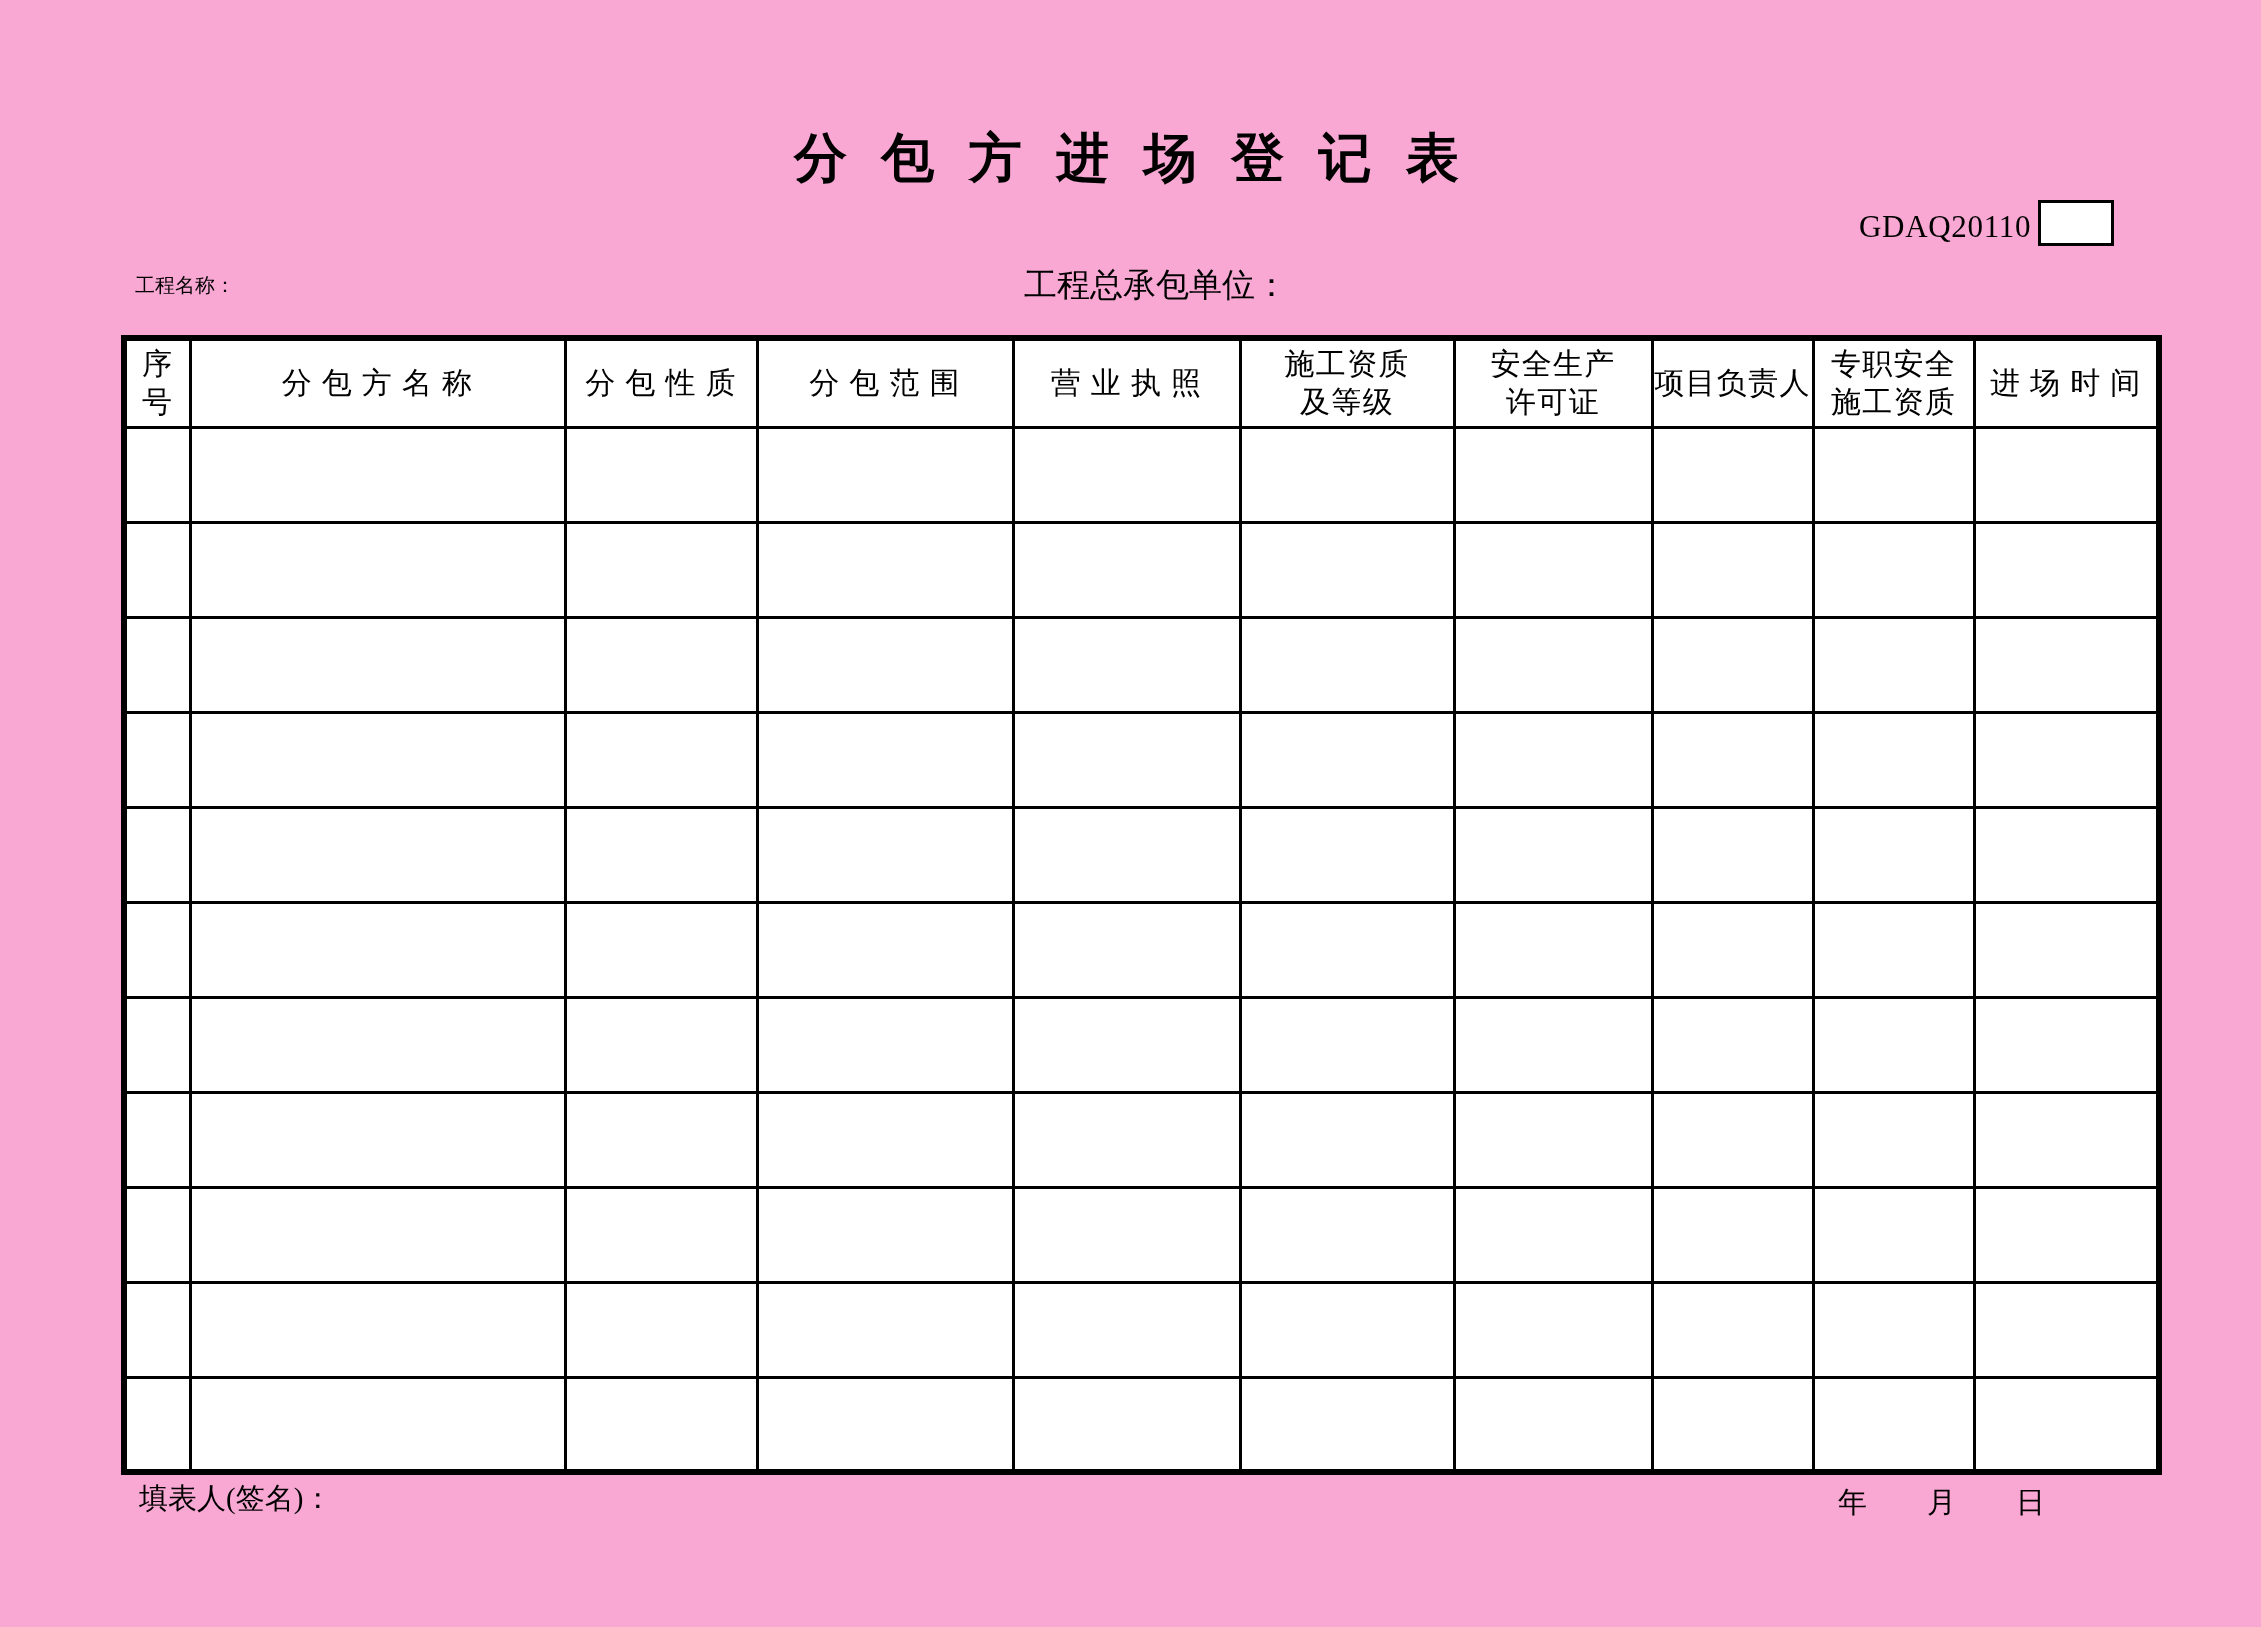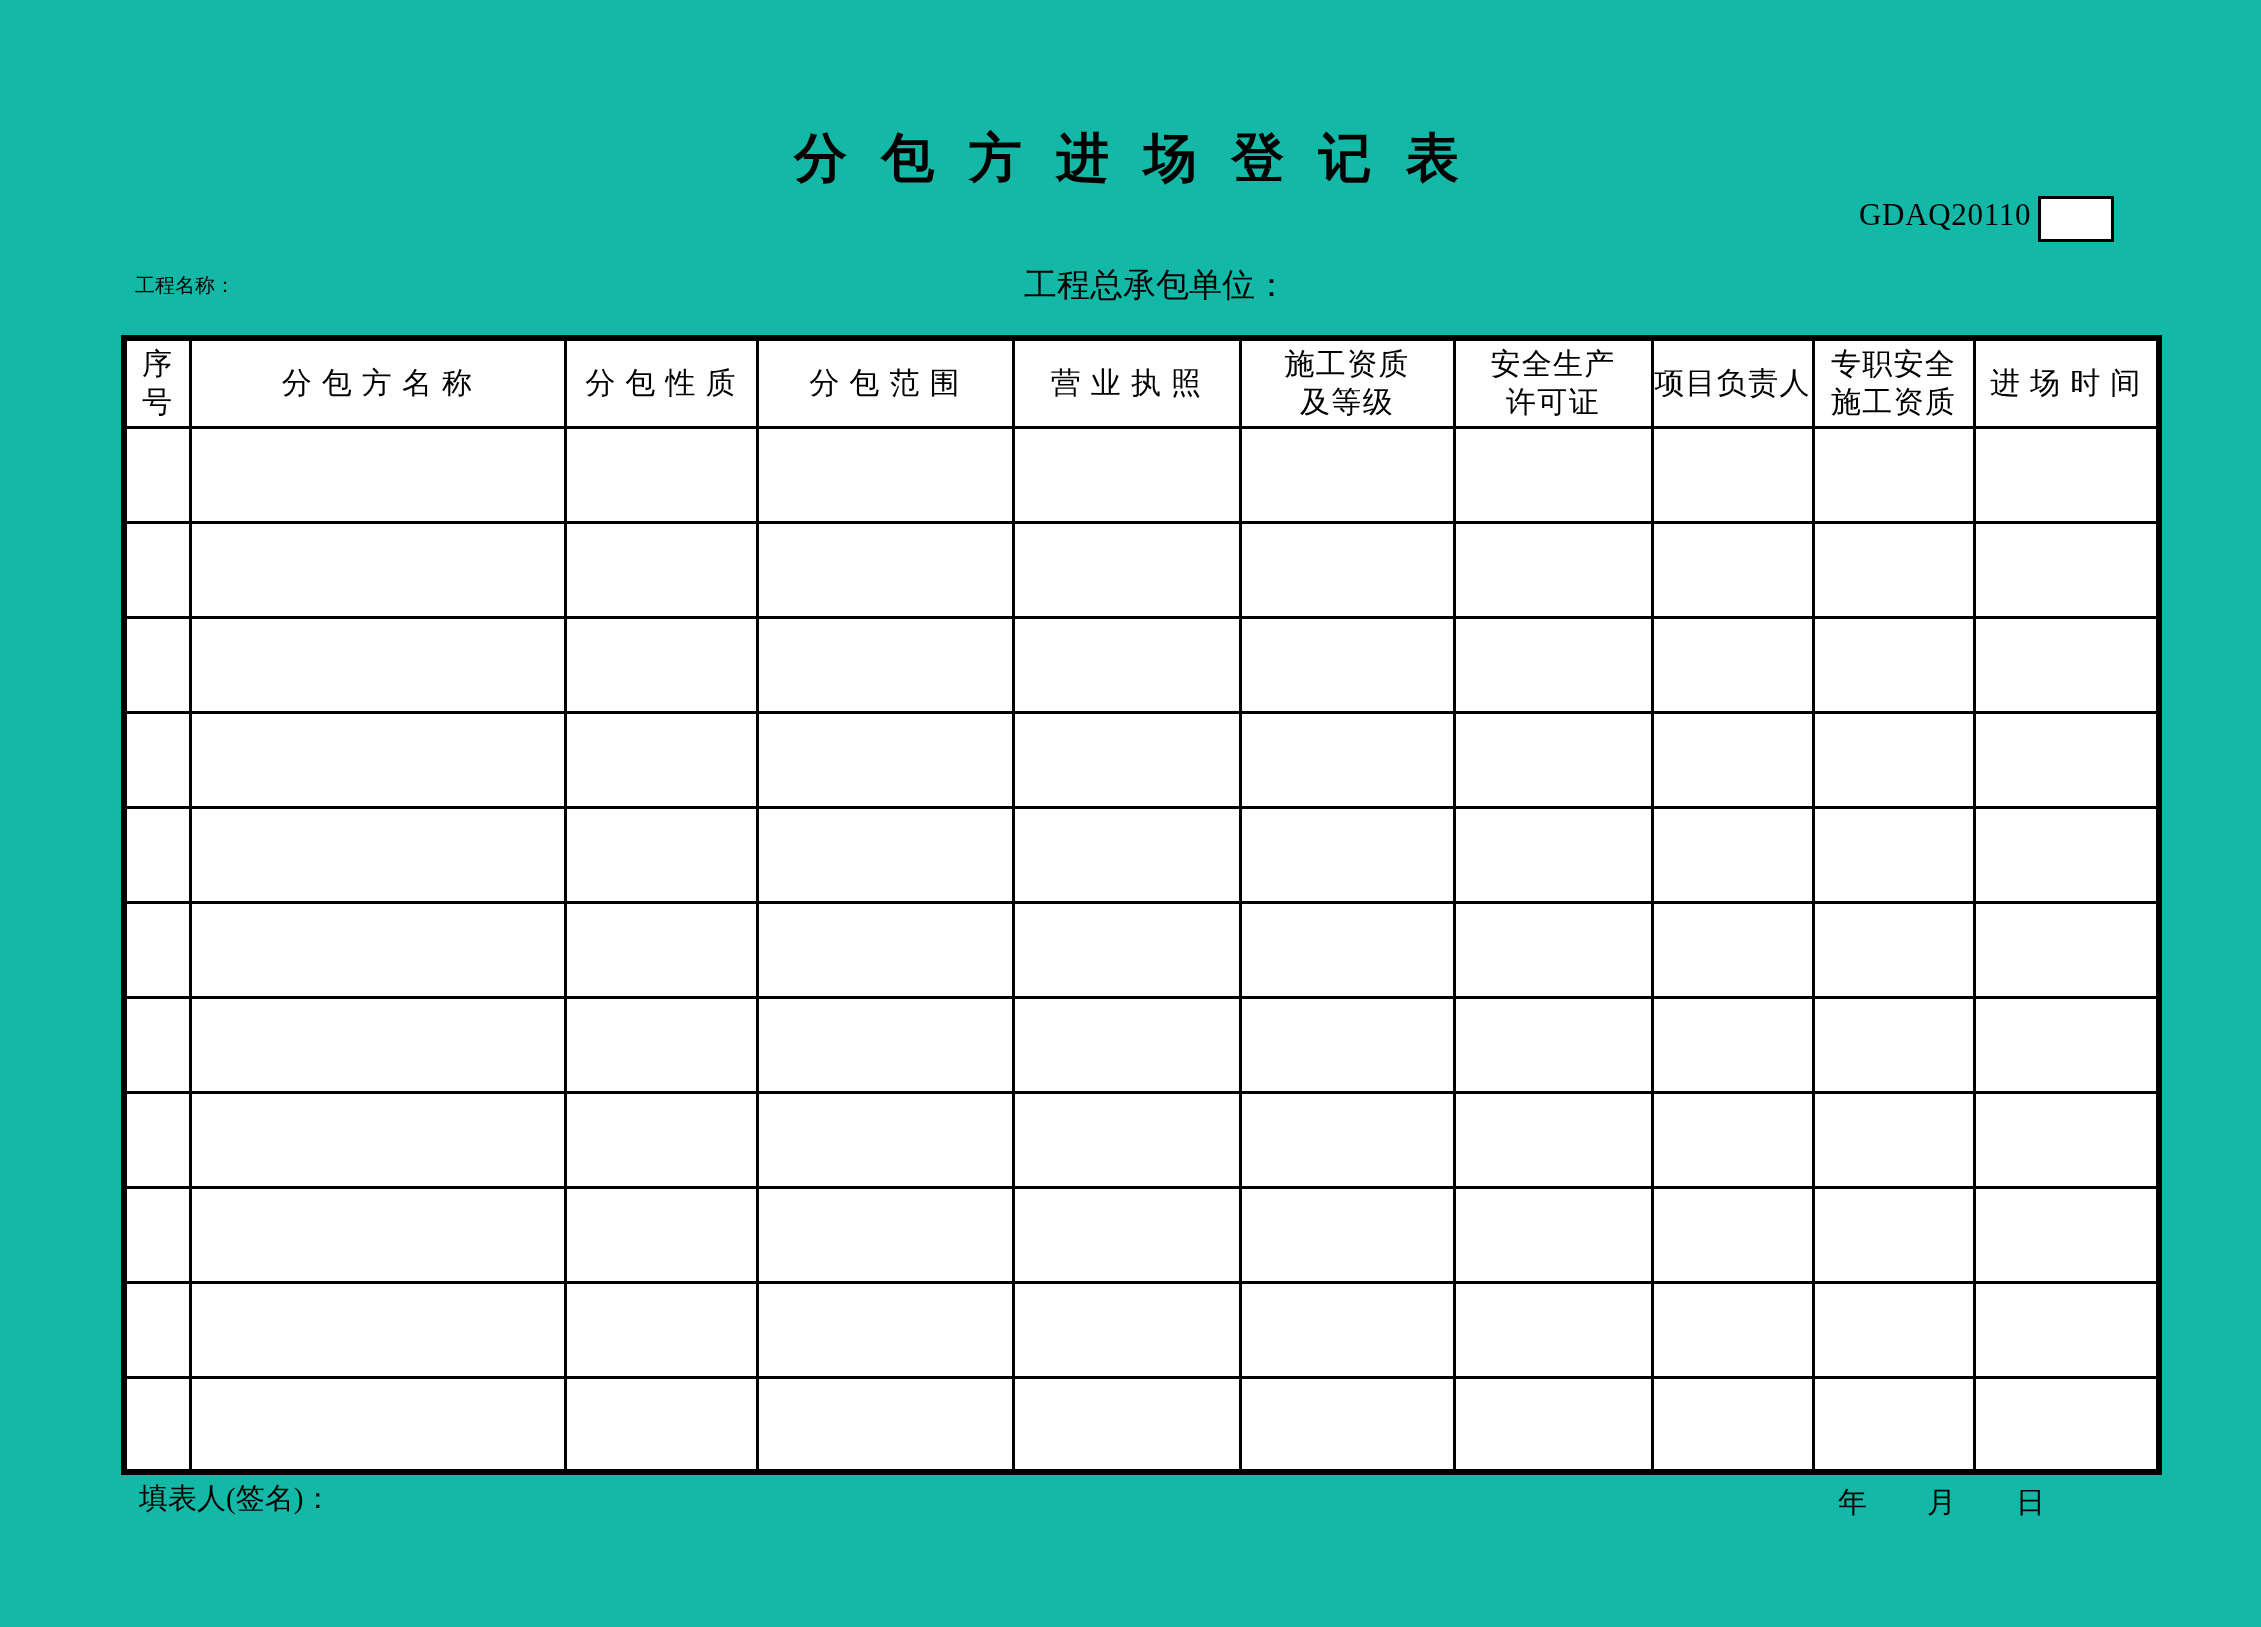--- a/index.html
+++ b/index.html
@@ -4,46 +4,46 @@
 <style>
   html, body {
     margin: 0;
     padding: 0;
     background: #ffffff;
   }
   .page {
     position: relative;
     width: 2261px;
     height: 1627px;
-    background: #14b8a6;
+    background: #f9a8d4;
     color: #000000;
     font-family: "Liberation Serif", "DejaVu Serif", serif;
     overflow: hidden;
   }
   .title {
     position: absolute;
     top: 127px;
     left: 0;
     width: 2261px;
     margin: 0;
     text-align: center;
     font-family: "DejaVu Sans", "Liberation Sans", sans-serif;
     font-weight: bold;
     font-size: 53px;
     line-height: 61px;
     letter-spacing: 8px;
     white-space: nowrap;
   }
   .code-row {
     position: absolute;
-    top: 188px;
+    top: 200px;
     left: 1859px;
     height: 54px;
     display: flex;
-    align-items: flex-end;
+    align-items: flex-start;
   }
   .code-text {
     font-size: 31px;
     line-height: 54px;
     letter-spacing: 0.7px;
   }
   .code-box {
     display: inline-block;
     margin-left: 6.7px;
     width: 70px;

